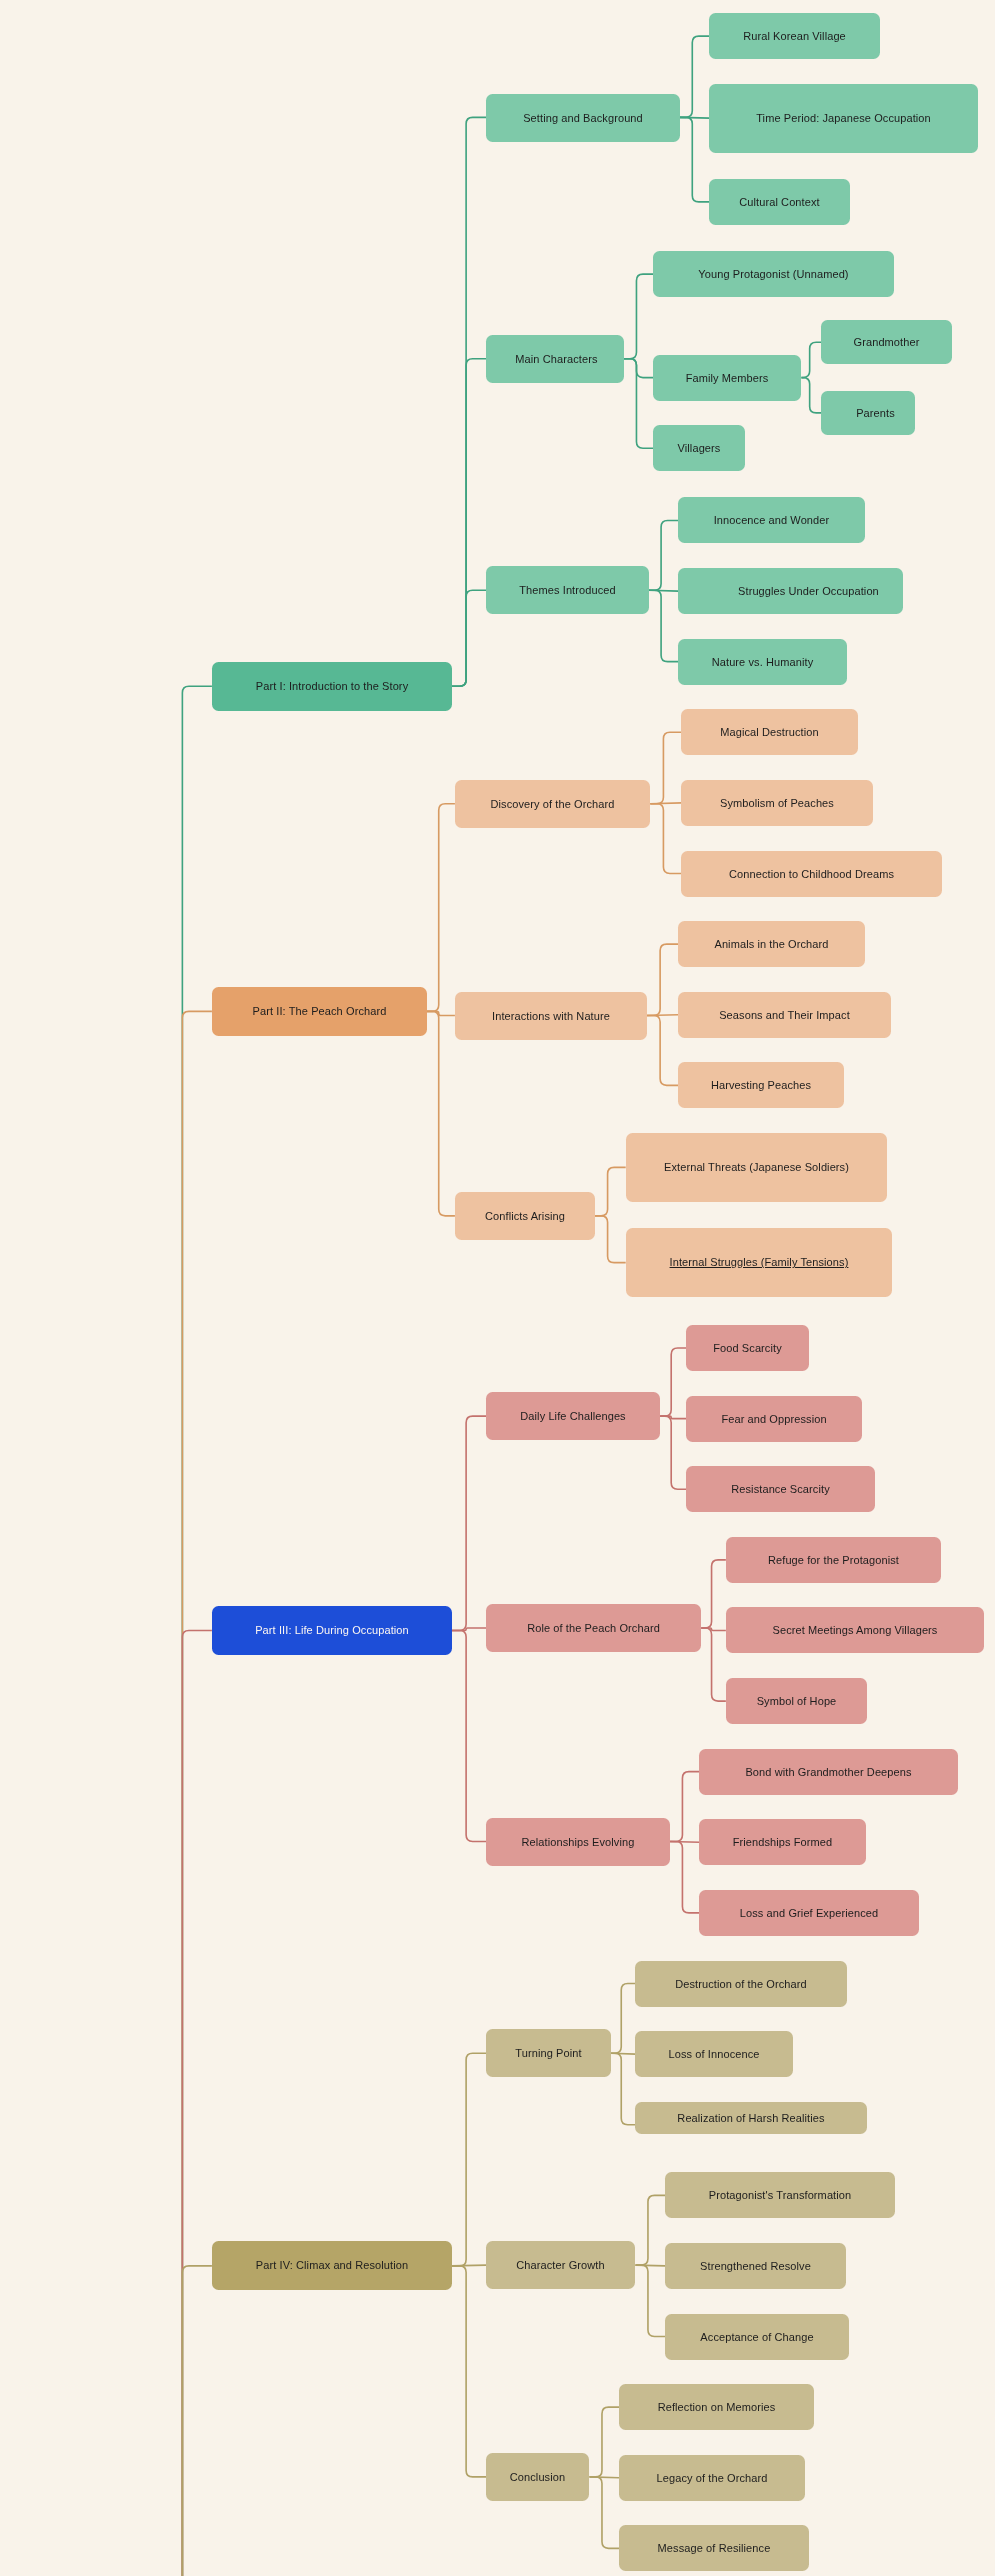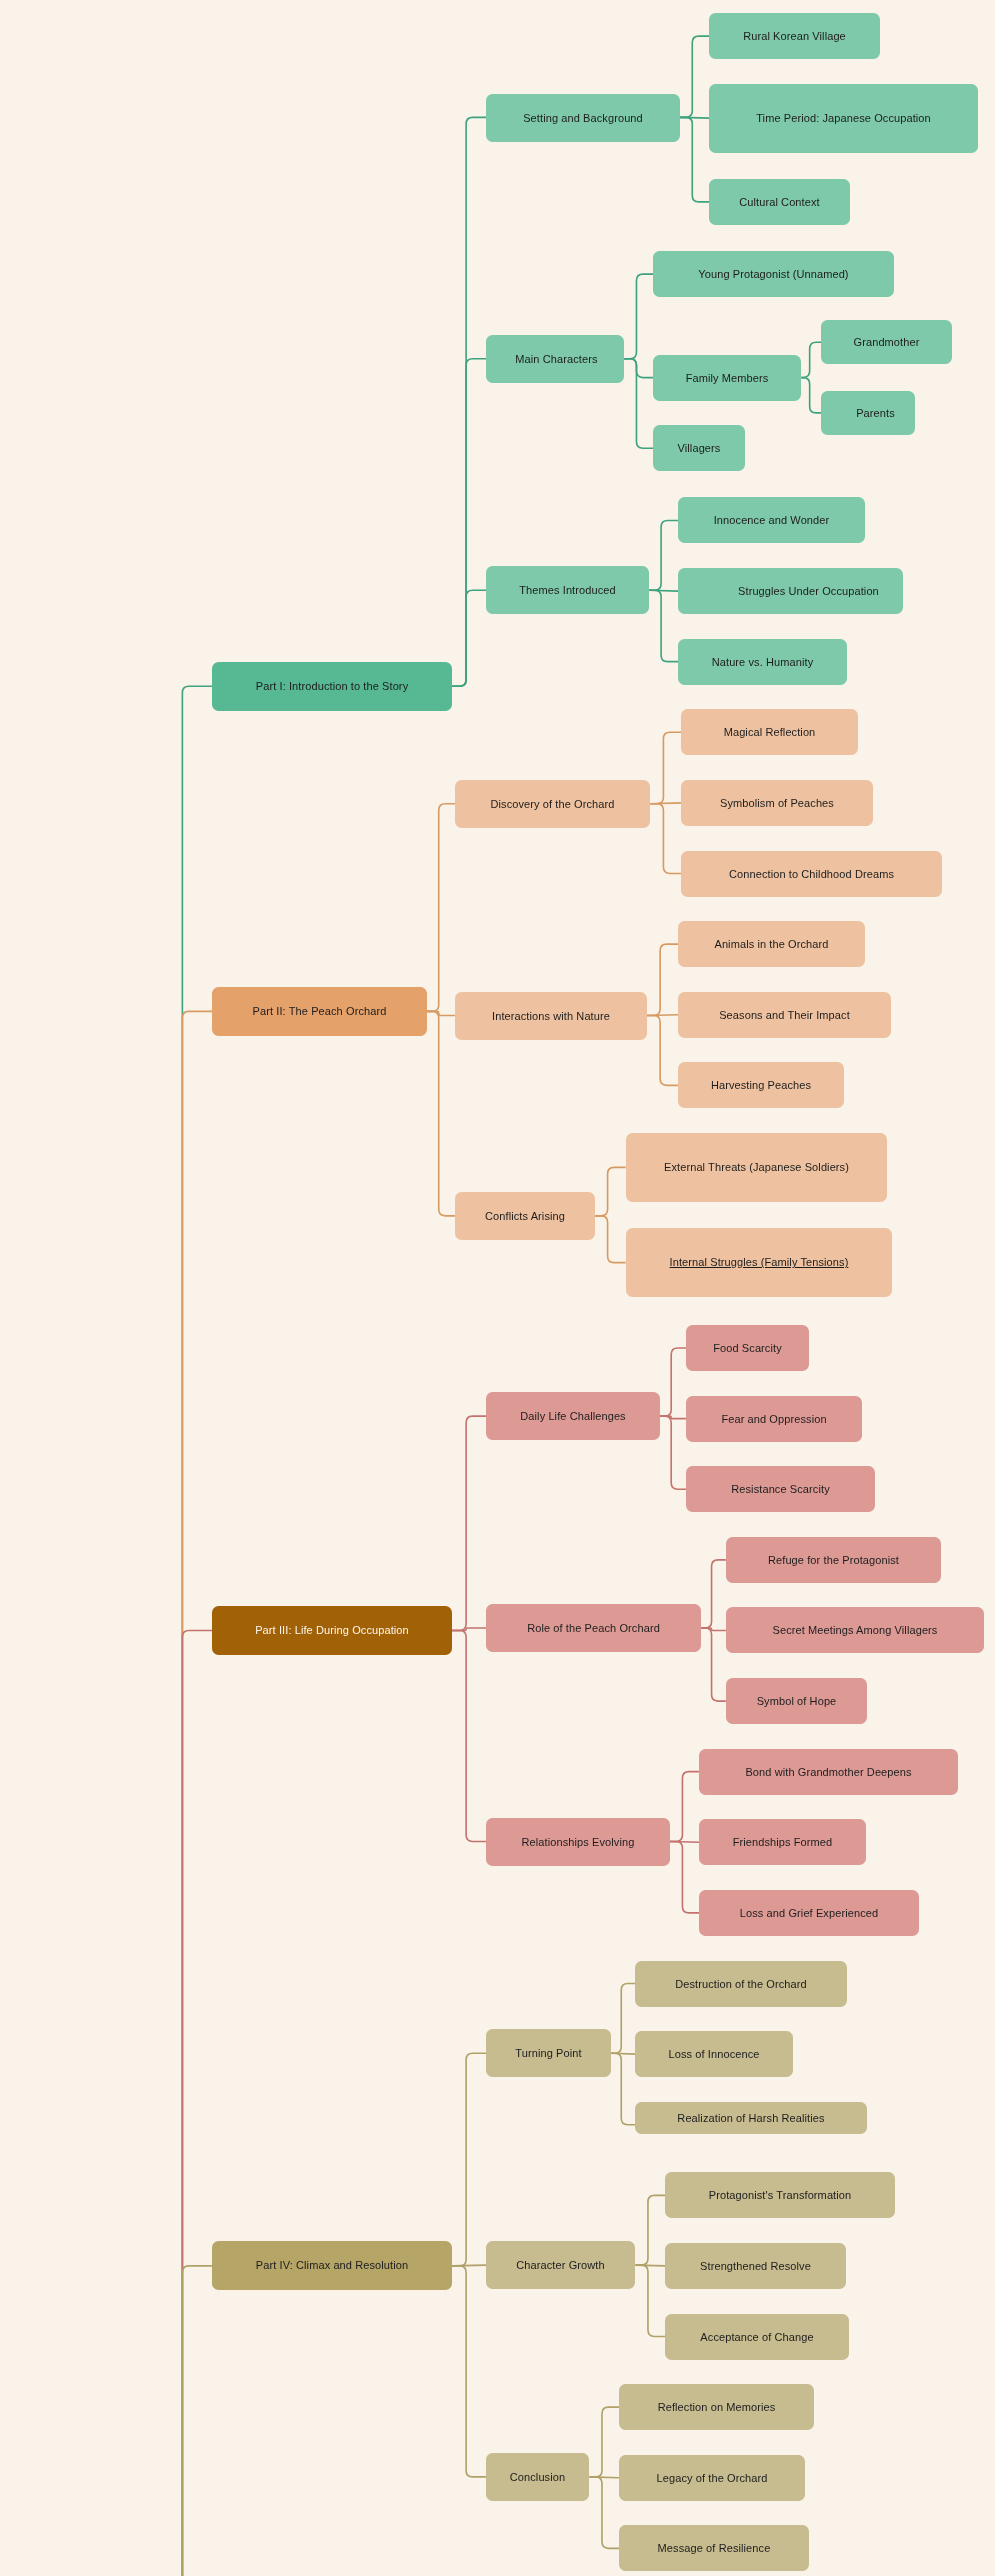--- a/index.html
+++ b/index.html
@@ -33,21 +33,21 @@
     color: #1d1d1d;
     font-size: 11px;
     line-height: 1.35;
     padding: 3.3px 8.1px;
     letter-spacing: 0.1px;
   }
   .node.p1        { background: #57b894; }
   .node.p1sub     { background: #7ec9a9; }
   .node.p2        { background: #e5a16a; }
   .node.p2sub     { background: #eec2a0; }
-  .node.p3        { background: #a16207; color: #fdf7f2; }
+  .node.p3        { background: #1d4ed8; color: #fdf7f2; }
   .node.p3sub     { background: #dd9a95; }
   .node.p4        { background: #b5a567; }
   .node.p4sub     { background: #c7bb90; }
 </style>
 </head>
 <body>
 
 <div id="canvas">
   <svg id="edges" viewBox="0 0 1225 3169">
       <path d="M 197.92000000000002 3230.93 L 216.2204 3230.93 Q 224.2204 3230.93 224.2204 3222.93 L 224.2204 852.3 Q 224.2204 844.3 232.2204 844.3 L 260.54 844.3" fill="none" stroke="#3fa27f" stroke-width="2"></path>
@@ -115,21 +115,21 @@
       <div class="node p1sub" style="left: 653px; top: 355px; width: 148px; height: 46px;">Family Members</div>
       <div class="node p1sub" style="left: 821px; top: 320px; width: 131px; height: 44px;">Grandmother</div>
       <div class="node p1sub" style="left: 821px; top: 391px; width: 94px; height: 44px; padding-left: 23px;">Parents</div>
       <div class="node p1sub" style="left: 653px; top: 425px; width: 92px; height: 46px;">Villagers</div>
       <div class="node p1sub" style="left: 486px; top: 566px; width: 163px; height: 48px;">Themes Introduced</div>
       <div class="node p1sub" style="left: 678px; top: 497px; width: 187px; height: 46px;">Innocence and Wonder</div>
       <div class="node p1sub" style="left: 678px; top: 568px; width: 225px; height: 46px; padding-left: 44px;">Struggles Under Occupation</div>
       <div class="node p1sub" style="left: 678px; top: 639px; width: 169px; height: 46px;">Nature vs. Humanity</div>
       <div class="node p2" style="left: 212px; top: 987px; width: 215px; height: 49px;">Part II: The Peach Orchard</div>
       <div class="node p2sub" style="left: 455px; top: 780px; width: 195px; height: 48px;">Discovery of the Orchard</div>
-      <div class="node p2sub" style="left: 681px; top: 709px; width: 177px; height: 46px;">Magical Reflection</div>
+      <div class="node p2sub" style="left: 681px; top: 709px; width: 177px; height: 46px;">Magical Destruction</div>
       <div class="node p2sub" style="left: 681px; top: 780px; width: 192px; height: 46px;">Symbolism of Peaches</div>
       <div class="node p2sub" style="left: 681px; top: 851px; width: 261px; height: 46px;">Connection to Childhood Dreams</div>
       <div class="node p2sub" style="left: 455px; top: 992px; width: 192px; height: 48px;">Interactions with Nature</div>
       <div class="node p2sub" style="left: 678px; top: 921px; width: 187px; height: 46px;">Animals in the Orchard</div>
       <div class="node p2sub" style="left: 678px; top: 992px; width: 213px; height: 46px;">Seasons and Their Impact</div>
       <div class="node p2sub" style="left: 678px; top: 1062px; width: 166px; height: 46px;">Harvesting Peaches</div>
       <div class="node p2sub" style="left: 455px; top: 1192px; width: 140px; height: 48px;">Conflicts Arising</div>
       <div class="node p2sub" style="left: 626px; top: 1133px; width: 261px; height: 69px;">External Threats (Japanese Soldiers)</div>
       <div class="node p2sub" style="left: 626px; top: 1228px; width: 266px; height: 69px; text-decoration: underline;">Internal Struggles (Family Tensions)</div>
       <div class="node p3" style="left: 212px; top: 1606px; width: 240px; height: 49px;">Part III: Life During Occupation</div>

